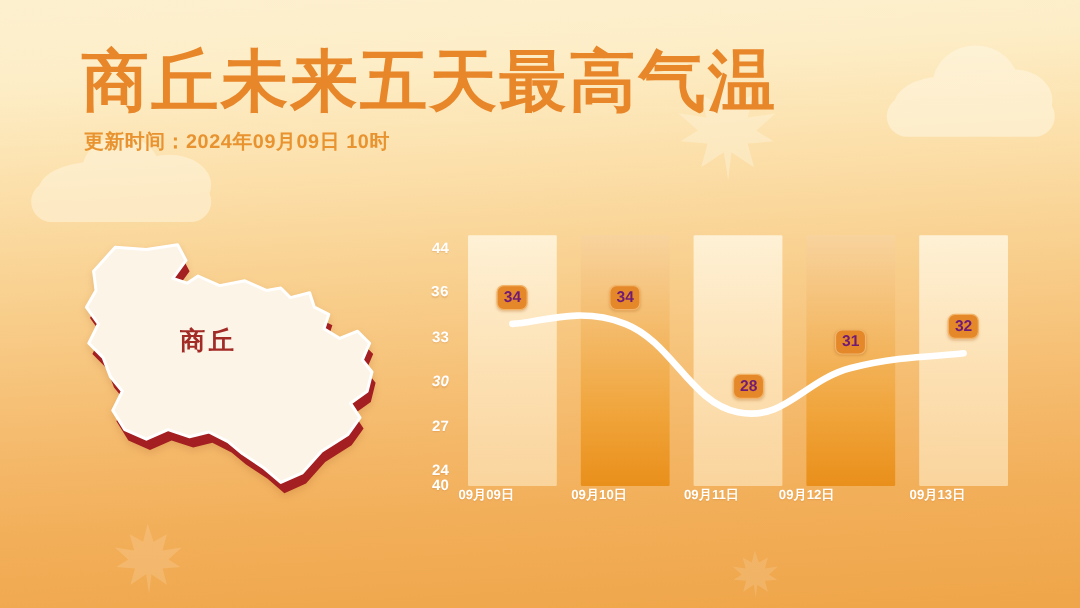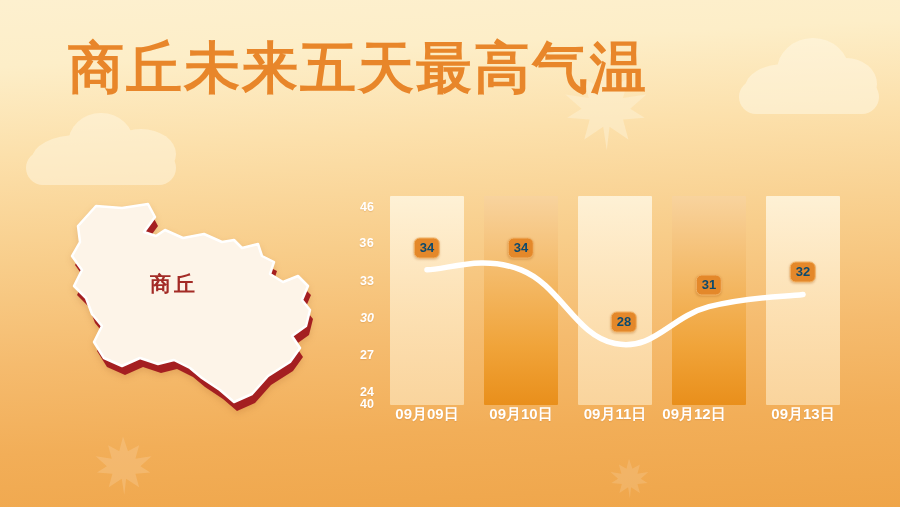--- a/index.html
+++ b/index.html
@@ -52,28 +52,28 @@
     position:absolute;top:0;bottom:0;width:74px;
     border-radius:1px;
   }
   .bar.light{background:linear-gradient(180deg,rgba(255,245,222,.88) 0%,rgba(253,227,184,.92) 55%,rgba(250,214,160,.95) 100%);}
   .bar.dark{background:linear-gradient(180deg,rgba(248,211,158,.95) 0%,rgba(240,163,56,.97) 72%,rgba(233,143,27,1) 100%);}
   .line-svg{position:absolute;left:0;top:0;width:470px;height:215px;overflow:visible;}
   .badge{
     position:absolute;transform:translate(-50%,-50%);
     min-width:26px;height:21px;padding:0 5px;box-sizing:border-box;
     background:#e4882a;border:1.5px solid #f2b468;border-radius:6px;
-    color:#0c4a6e;font-size:13px;font-weight:bold;line-height:18px;
+    color:#701a75;font-size:13px;font-weight:bold;line-height:18px;
     text-align:center;
     box-shadow:0 1px 2px rgba(170,90,20,.25);
   }
   .x-axis{position:absolute;left:40px;top:215px;width:470px;height:24px;}
   .x-tick{
     position:absolute;top:0;width:90px;transform:translateX(-50%);
-    text-align:center;font-size:15px;font-weight:bold;color:#ffffff;
+    text-align:left;font-size:11px;font-weight:bold;color:#ffffff;
     text-shadow:0 1px 1px rgba(190,110,40,.25);white-space:nowrap;
   }
 
   
   .footer{
     position:absolute;left:0;top:460px;width:900px;text-align:center;
     font-size:17px;font-weight:bold;color:#ffffff;letter-spacing:2px;
     text-shadow:0 1px 2px rgba(190,110,40,.25);
   }
 </style>
@@ -108,35 +108,36 @@
     </svg>
   </div>
 
   <div class="leaf" style="left:608px;top:455px;width:42px;height:46px;opacity:.33;">
     <svg viewBox="0 0 100 100" width="42" height="46" aria-hidden="true">
       <path d="M50 4 L58 28 L76 18 L70 40 L96 36 L78 52 L94 62 L70 64 L76 86 L55 72 L52 98 L48 72 L27 86 L33 64 L8 62 L24 52 L6 36 L32 40 L26 18 L44 28 Z" fill="#f6cb96"></path>
     </svg>
   </div>
 
   <div class="title">商丘未来五天最高气温</div>
+  <div class="subtitle">更新时间：2024年09月09日 10时</div>
 
   <div class="map-wrap">
     <svg viewBox="0 0 290 230" aria-hidden="true">
 
       <path d="M26 36 L44 16 L70 18 L96 14 L103 27 L92 42 L104 46 L113 40 L131 48 L152 44 L170 52 L182 50 L190 58 L206 54 L210 66 L222 72 L218 84 L231 92 L246 86 L256 96 L250 110 L258 120 L254 136 L240 146 L248 158 L238 172 L216 186 L200 204 L182 212 L168 200 L150 188 L138 178 L122 170 L106 174 L88 168 L70 176 L52 168 L42 152 L50 136 L40 124 L34 108 L22 96 L30 80 L20 66 L28 52 Z" fill="#a41f21" transform="translate(3,9)"></path>
 
       <path d="M26 36 L44 16 L70 18 L96 14 L103 27 L92 42 L104 46 L113 40 L131 48 L152 44 L170 52 L182 50 L190 58 L206 54 L210 66 L222 72 L218 84 L231 92 L246 86 L256 96 L250 110 L258 120 L254 136 L240 146 L248 158 L238 172 L216 186 L200 204 L182 212 L168 200 L150 188 L138 178 L122 170 L106 174 L88 168 L70 176 L52 168 L42 152 L50 136 L40 124 L34 108 L22 96 L30 80 L20 66 L28 52 Z" fill="#fdf4e8" stroke="#ffffff" stroke-width="2.5" stroke-linejoin="round"></path>
     </svg>
   </div>
   <div class="map-label">商丘</div>
 
   <div class="chart">
 
     <div class="y-axis">
-        <div class="y-tick" style="top: 10.4286px;">46</div>
+        <div class="y-tick" style="top: 10.4286px;">44</div>
         <div class="y-tick" style="top: 47.2857px; font-family: Liberation Mono, monospace;">36</div>
         <div class="y-tick" style="top: 84.1429px;">33</div>
         <div class="y-tick" style="top: 121px; font-style: italic;">30</div>
         <div class="y-tick" style="top: 157.857px;">27</div>
         <div class="y-tick" style="top: 194.714px;">24</div>
         <div class="y-tick" style="top: 207px;">40</div>
       </div>
 
     <div class="plot">
       <div class="bars">

